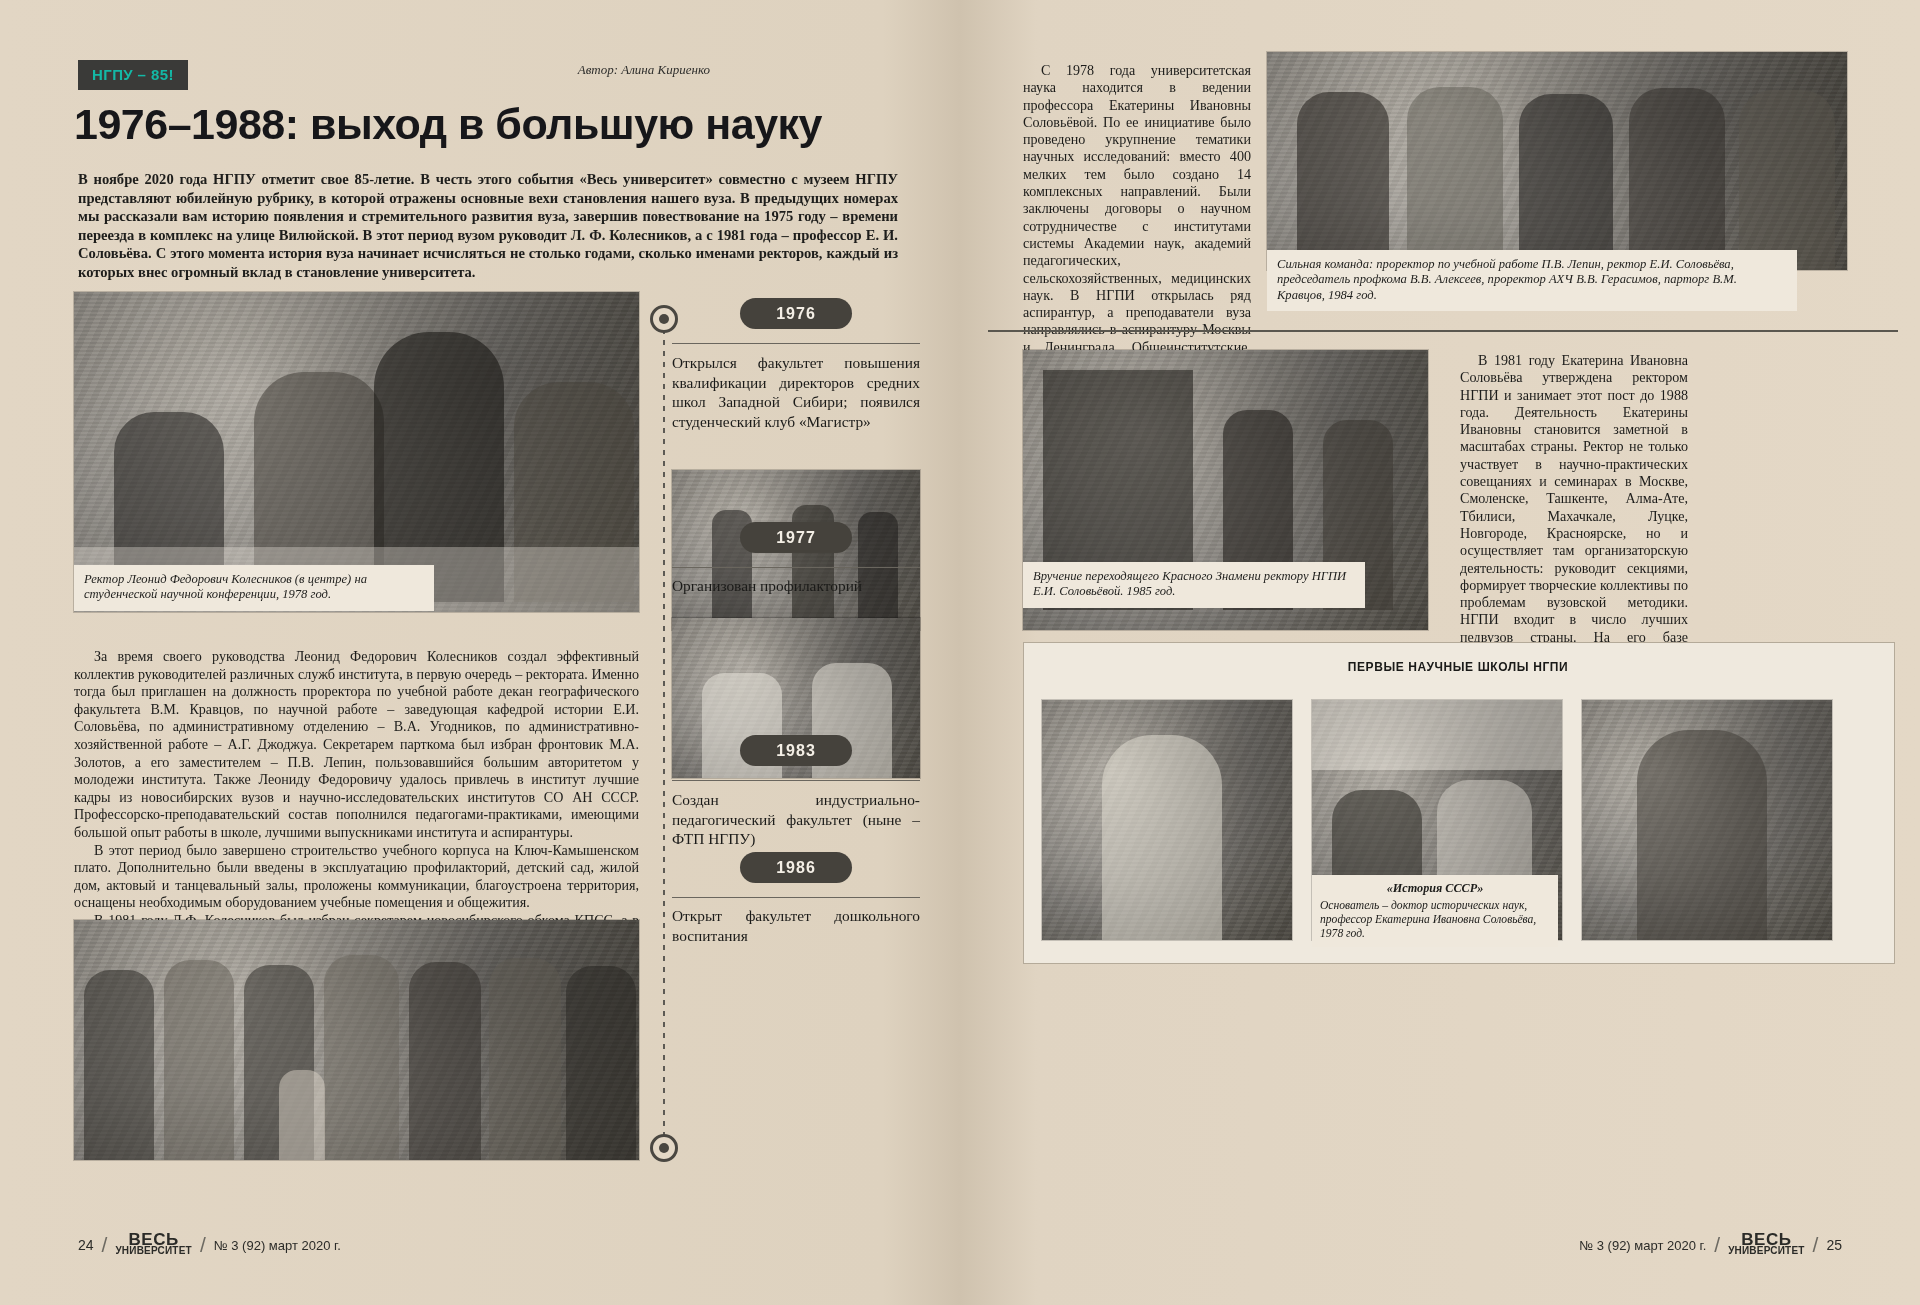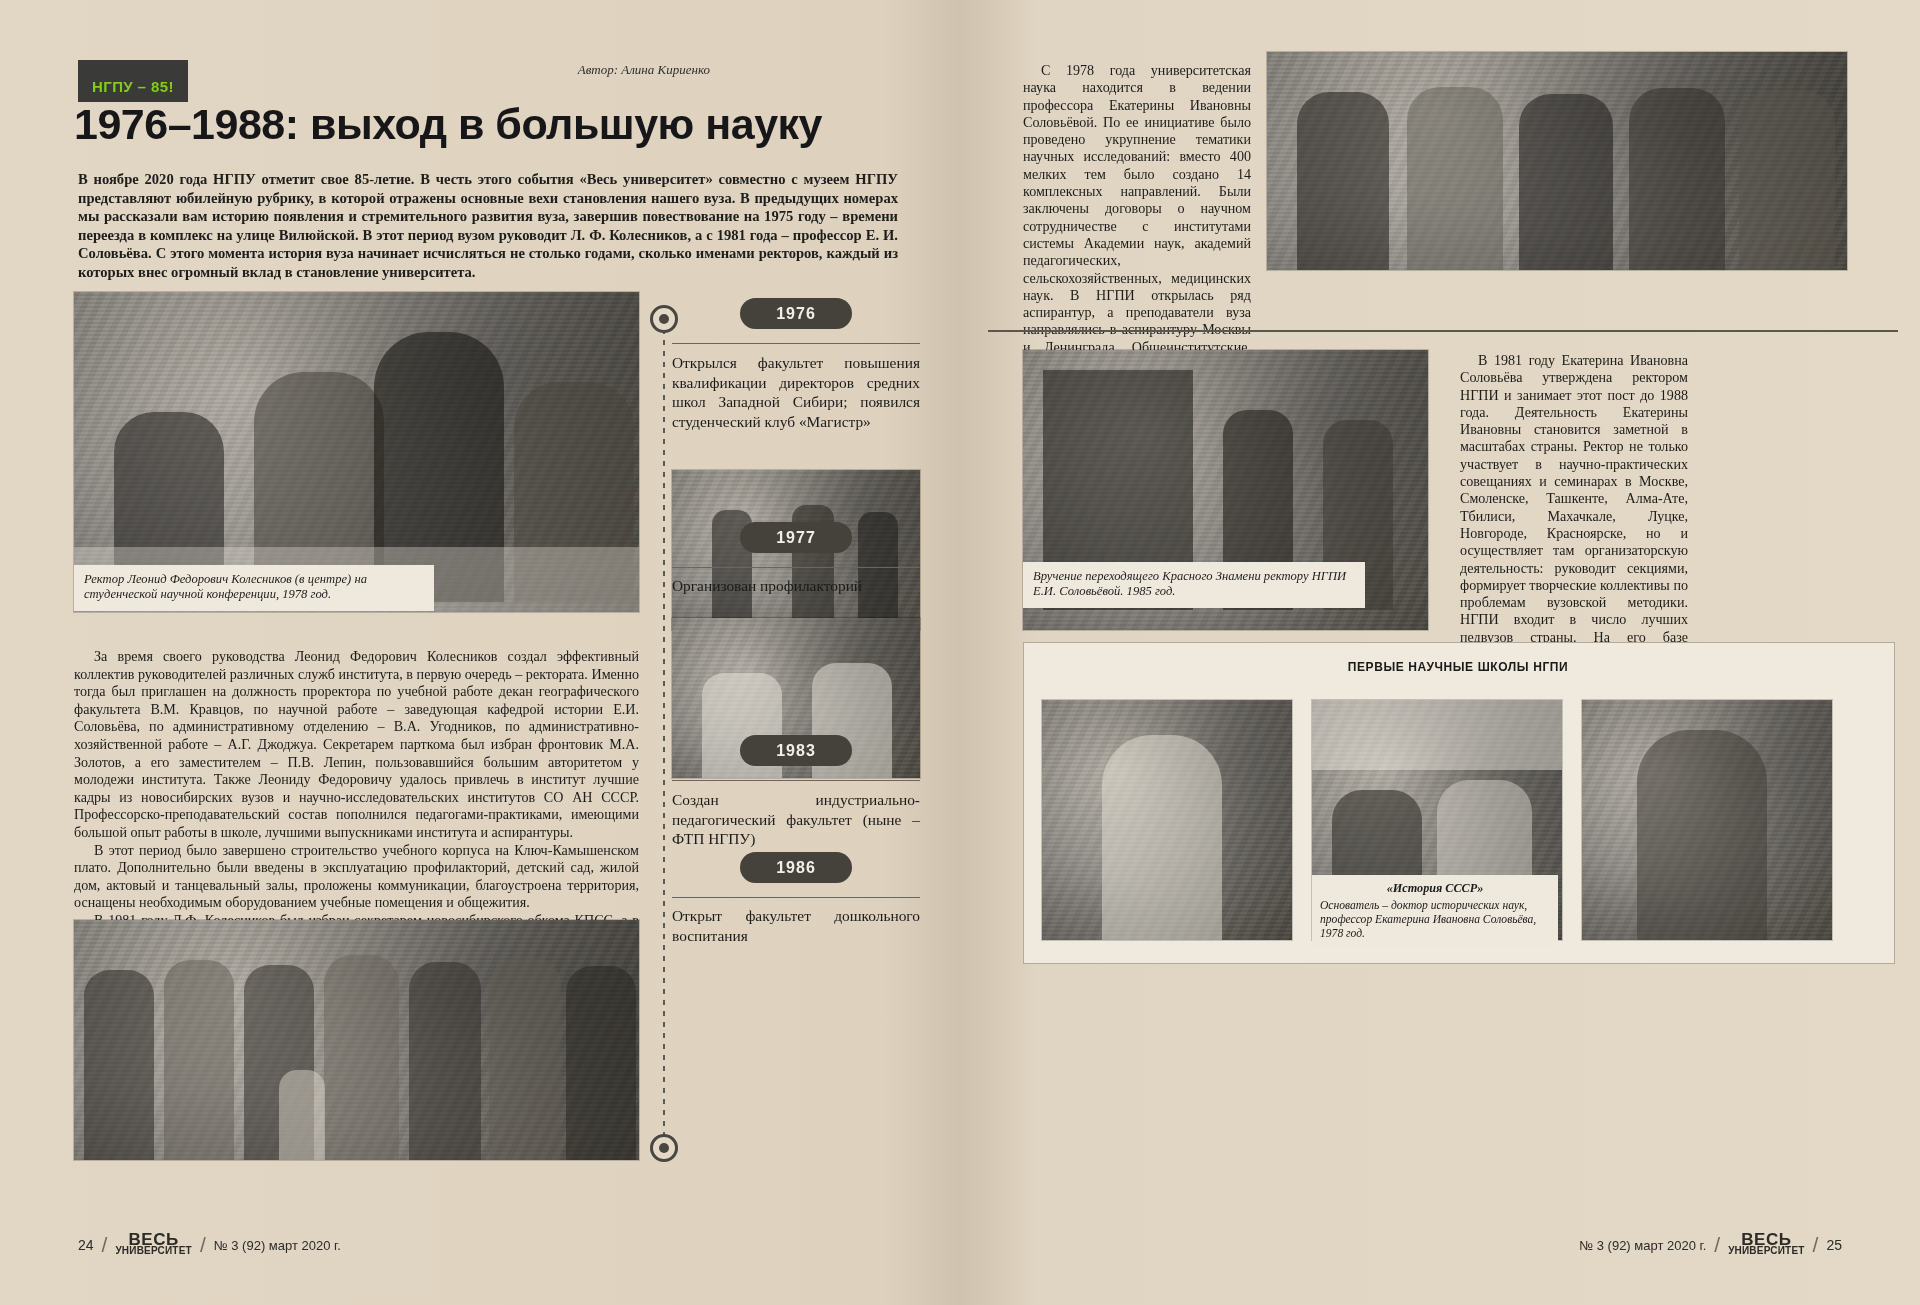--- a/index.html
+++ b/index.html
@@ -13,24 +13,24 @@
     position:absolute;inset:0;
     background:linear-gradient(90deg,#e2d6c4 0%,#ded2bf 46%,#cfc2ae 50%,#e0d4c2 54%,#e4d8c6 100%);
   }
   .page{position:absolute;top:0;bottom:0;}
   .page-left{left:0;width:960px;}
   .page-right{left:960px;width:960px;}
 
   
   .rubric{
     position:absolute;left:78px;top:60px;
-    background:#3a3a38;color:#84cc16;
+    background:#3a3a38;color:#14b8a6;
     font-family:"Liberation Sans",sans-serif;
     font-size:15px;font-weight:bold;letter-spacing:.4px;
-    padding:18px 14px 7px 14px;
+    padding:6px 14px 7px 14px;
   }
   .author{
     position:absolute;right:250px;top:62px;
     font-style:italic;font-size:13px;color:#2e2e2c;
     font-family:"Liberation Serif",serif;
   }
   .headline{
     position:absolute;left:74px;top:100px;width:820px;
     font-family:"Liberation Sans",sans-serif;
     font-size:43px;font-weight:bold;color:#17171a;
@@ -219,20 +219,21 @@
     </div>
 
     <div class="photo" style="left:307px;top:52px;width:580px;height:218px;">
       <div class="grain"></div>
       <div style="position:absolute;left:30px;top:40px;width:92px;height:178px;background:rgba(32,30,26,.55);border-radius:32px 32px 0 0;"></div>
       <div style="position:absolute;left:140px;top:35px;width:96px;height:183px;background:rgba(92,88,80,.45);border-radius:33px 33px 0 0;"></div>
       <div style="position:absolute;left:252px;top:42px;width:94px;height:176px;background:rgba(28,26,23,.55);border-radius:32px 32px 0 0;"></div>
       <div style="position:absolute;left:362px;top:36px;width:96px;height:182px;background:rgba(45,42,38,.5);border-radius:33px 33px 0 0;"></div>
       <div style="position:absolute;left:472px;top:38px;width:96px;height:180px;background:rgba(88,84,76,.45);border-radius:33px 33px 0 0;"></div>
     </div>
+    <div class="cap" style="left:307px;top:250px;width:510px;">Сильная команда: проректор по учебной работе П.В. Лепин, ректор Е.И. Соловьёва, председатель профкома В.В. Алексеев, проректор АХЧ В.В. Герасимов, парторг В.М. Кравцов, 1984 год.</div>
 
     <div class="rule" style="left:28px;top:330px;width:910px;"></div>
 
     <div class="photo" style="left:63px;top:350px;width:405px;height:280px;">
       <div class="grain"></div>
       <div style="position:absolute;left:20px;top:20px;width:150px;height:240px;background:rgba(25,23,20,.55);"></div>
       <div style="position:absolute;left:200px;top:60px;width:70px;height:200px;background:rgba(35,32,28,.6);border-radius:24px 24px 0 0;"></div>
       <div style="position:absolute;left:300px;top:70px;width:70px;height:190px;background:rgba(55,52,46,.5);border-radius:24px 24px 0 0;"></div>
     </div>
     <div class="cap" style="left:63px;top:562px;width:322px;">Вручение переходящего Красного Знамени ректору НГПИ Е.И. Соловьёвой. 1985 год.</div>

